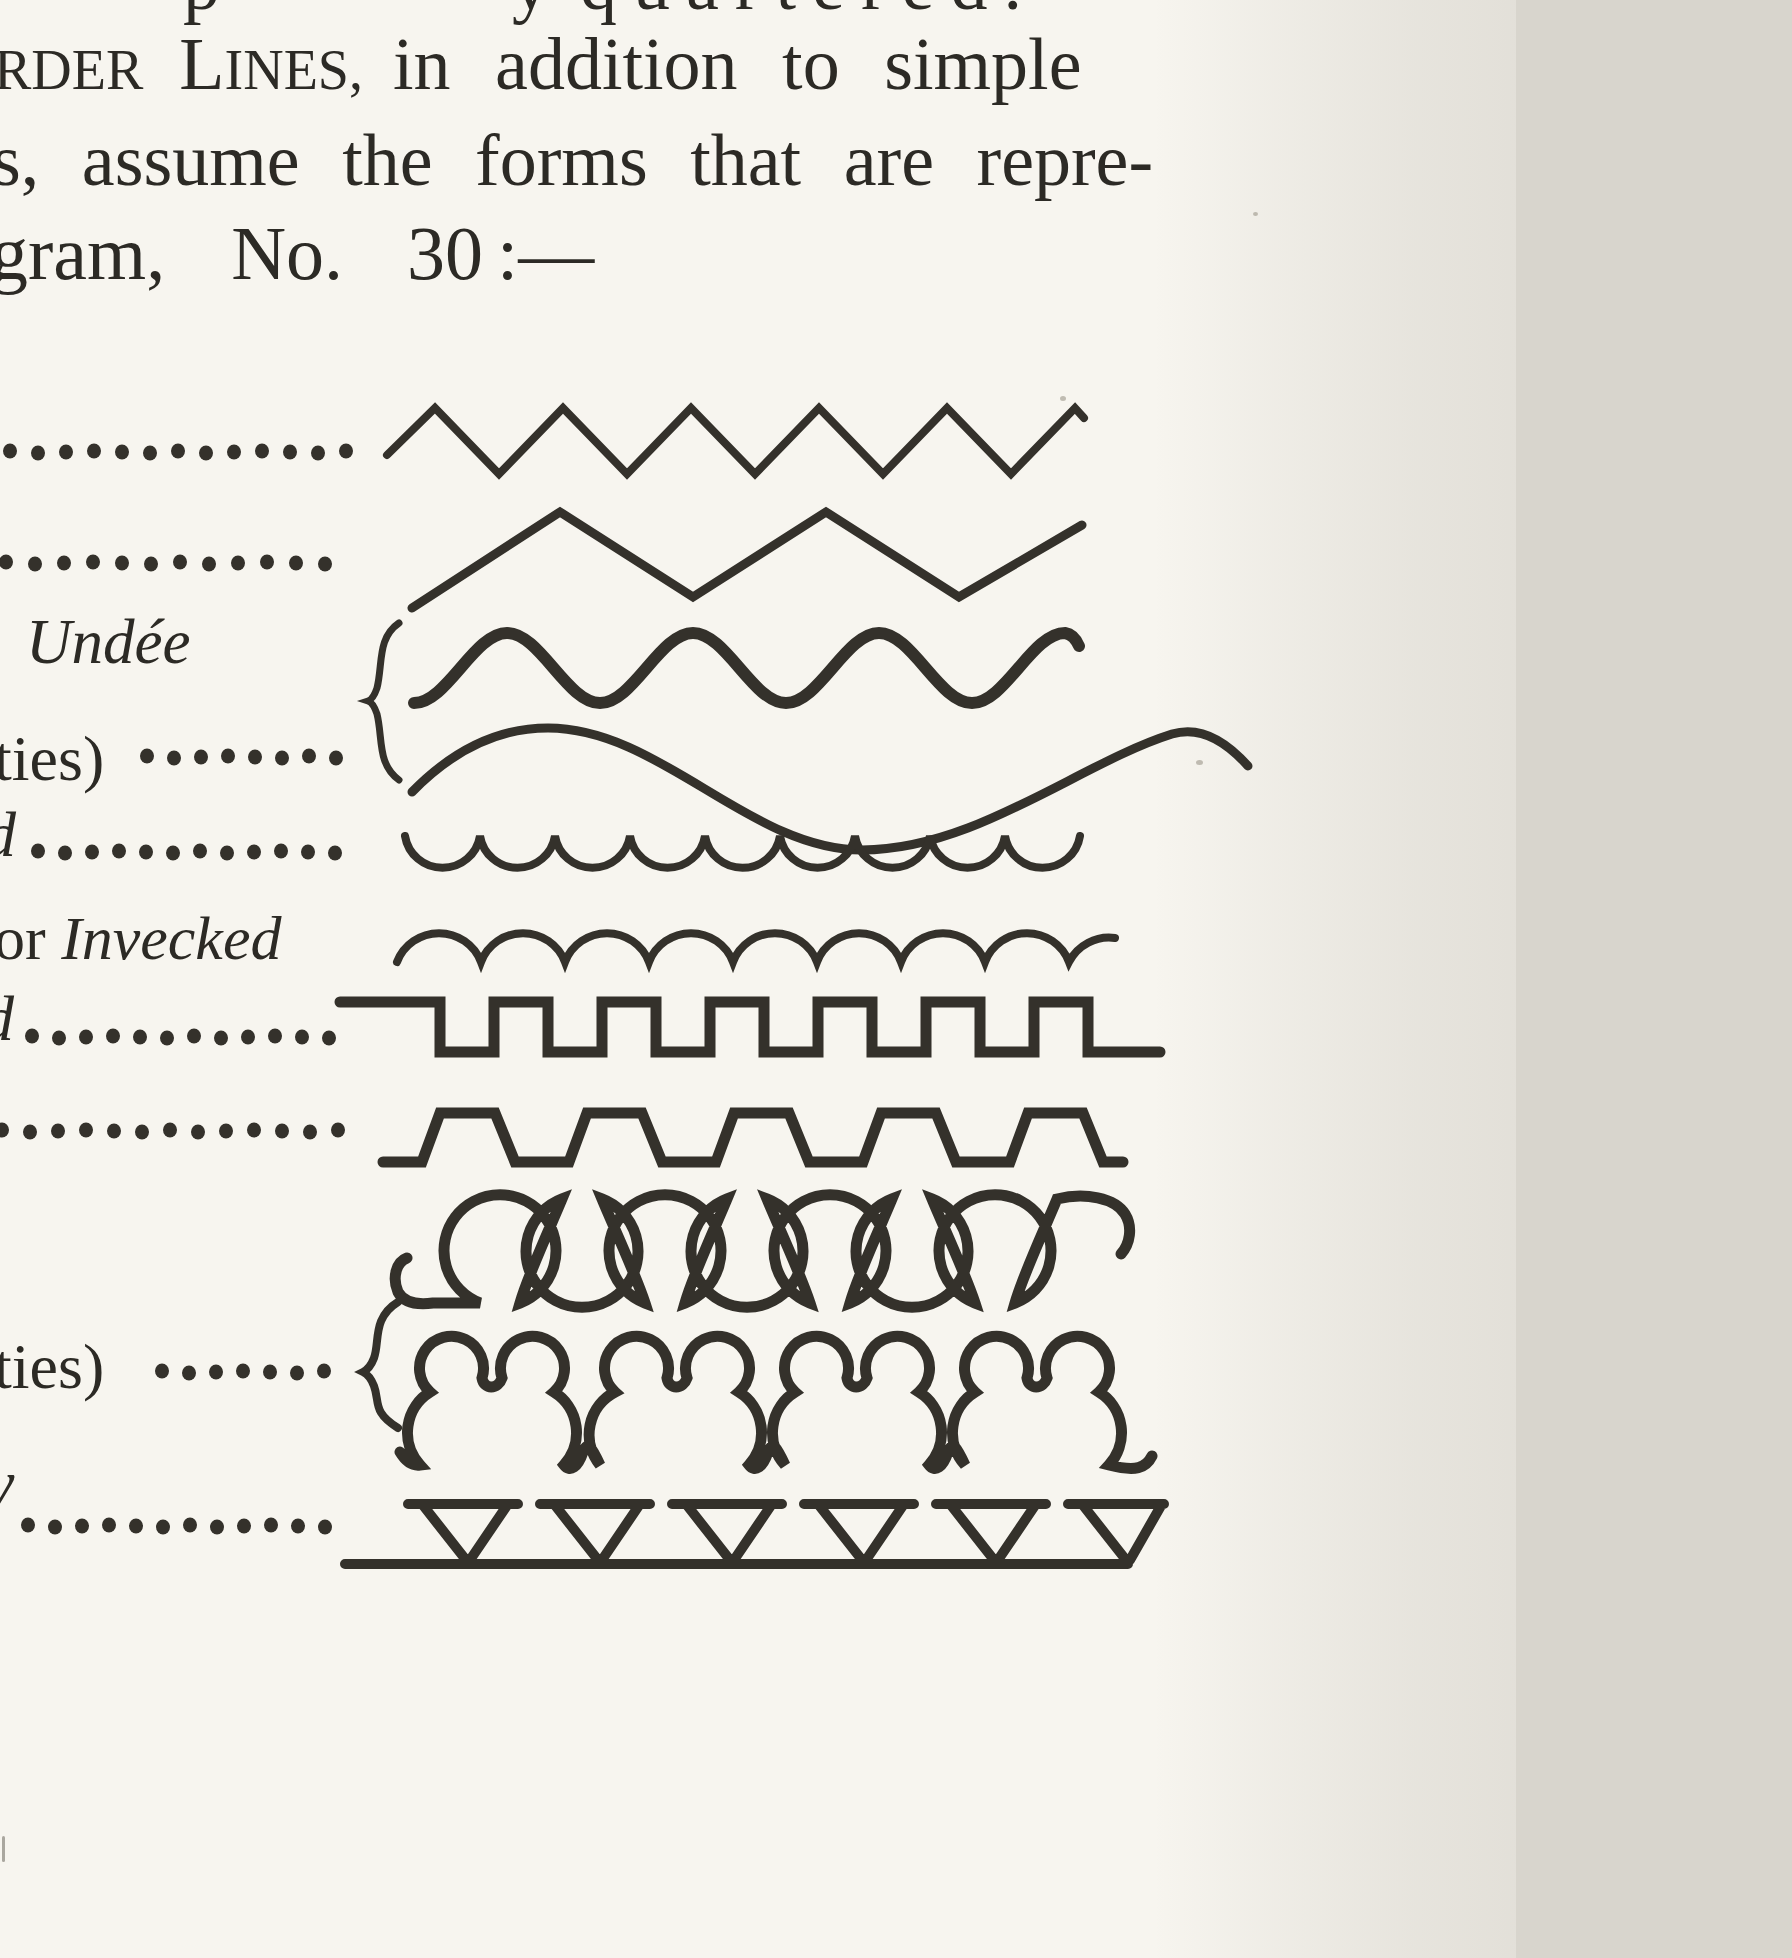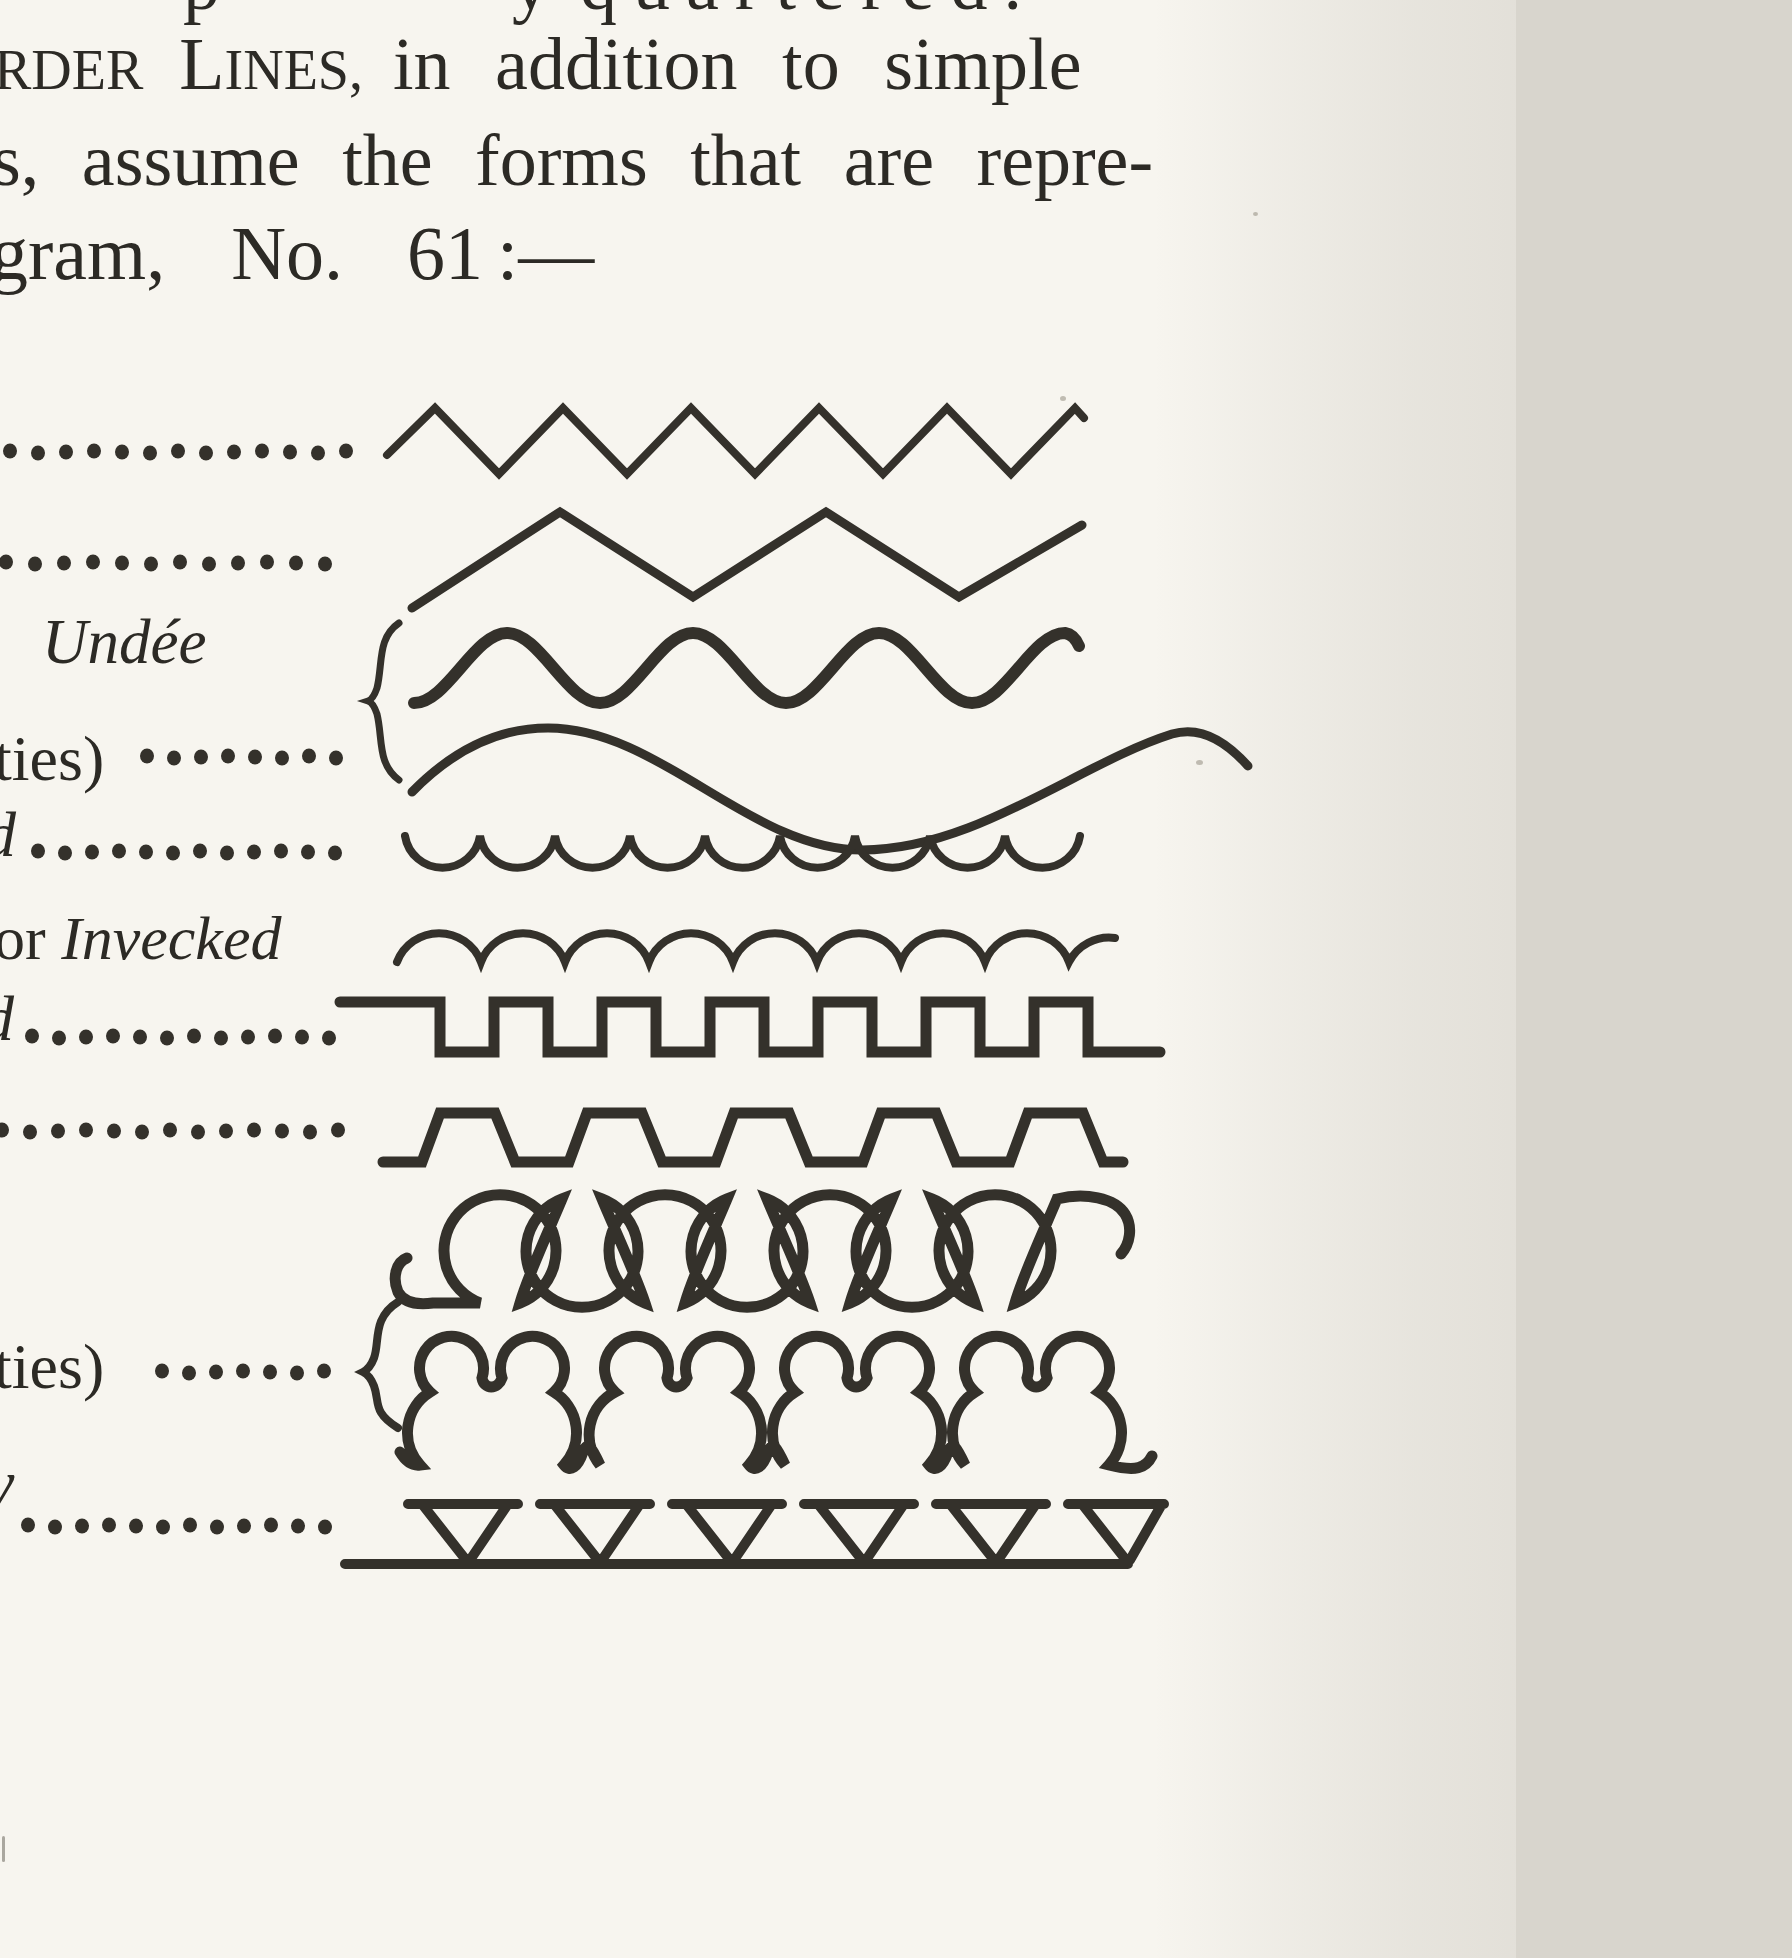--- a/index.html
+++ b/index.html
@@ -17,21 +17,21 @@
   #line1 .sc{font-size:56px;}
   #line1 .cap{margin-left:36px;}
   #line1 .rest{margin-left:30px;}
   #line2{left:-8px; top:118px; font-size:74px; word-spacing:24px;}
   #line3{left:-10px; top:210px; font-size:76px;}
   #line3 .sp1{margin-left:66px;text-align:right;}
   #line3 .sp2{margin-left:64px;}
   #line3 .sp3{margin-left:14px;}
   .lab{position:absolute; white-space:nowrap;}
   .it{font-style:italic;}
-  #lab-undee{left:42px; top:606px; font-size:63px;}
+  #lab-undee{left:26px; top:606px; font-size:63px;}
   #lab-ties1{left:-6px; top:722px; font-size:64px;}
   #lab-dtail1{left:-16px; top:798px; font-size:64px;}
   #lab-invecked{left:-6px; top:903px; font-size:62px;}
   #lab-dtail2{left:-18px; top:982px; font-size:64px;}
   #lab-ties2{left:-6px; top:1330px; font-size:64px;}
   #lab-ytail{left:-14px; top:1446px; font-size:64px;}
   #diagram-svg{position:absolute; left:0; top:0;}
   .speck{position:absolute; background:#8a8476; border-radius:50%; opacity:.5;}
   #scratch{position:absolute; left:2px; top:1836px; width:3px; height:26px; background:#6b665c; opacity:.55; border-radius:2px;}
 </style>
@@ -46,21 +46,21 @@
     <span style="left:580px; letter-spacing:16px;">quartered.</span>
   </div>
 
   <div id="line1" class="txtline">
     <span class="sc">RDER</span><span class="cap">L</span><span class="sc">INES,</span><span class="rest">in addition to simple</span>
   </div>
   <div id="line2" class="txtline">
     <span>s, assume the forms that are repre-</span>
   </div>
   <div id="line3" class="txtline">
-    <span>gram,</span><span class="sp1">No.</span><span class="sp2">61</span><span class="sp3">:—</span>
+    <span>gram,</span><span class="sp1">No.</span><span class="sp2">30</span><span class="sp3">:—</span>
   </div>
 
   <div id="lab-undee" class="lab it">Undée</div>
   <div id="lab-ties1" class="lab">ties)</div>
   <div id="lab-dtail1" class="lab it">d</div>
   <div id="lab-invecked" class="lab"><span>or </span><span class="it">Invecked</span></div>
   <div id="lab-dtail2" class="lab it">d</div>
   <div id="lab-ties2" class="lab">ties)</div>
   <div id="lab-ytail" class="lab it">y</div>
 

